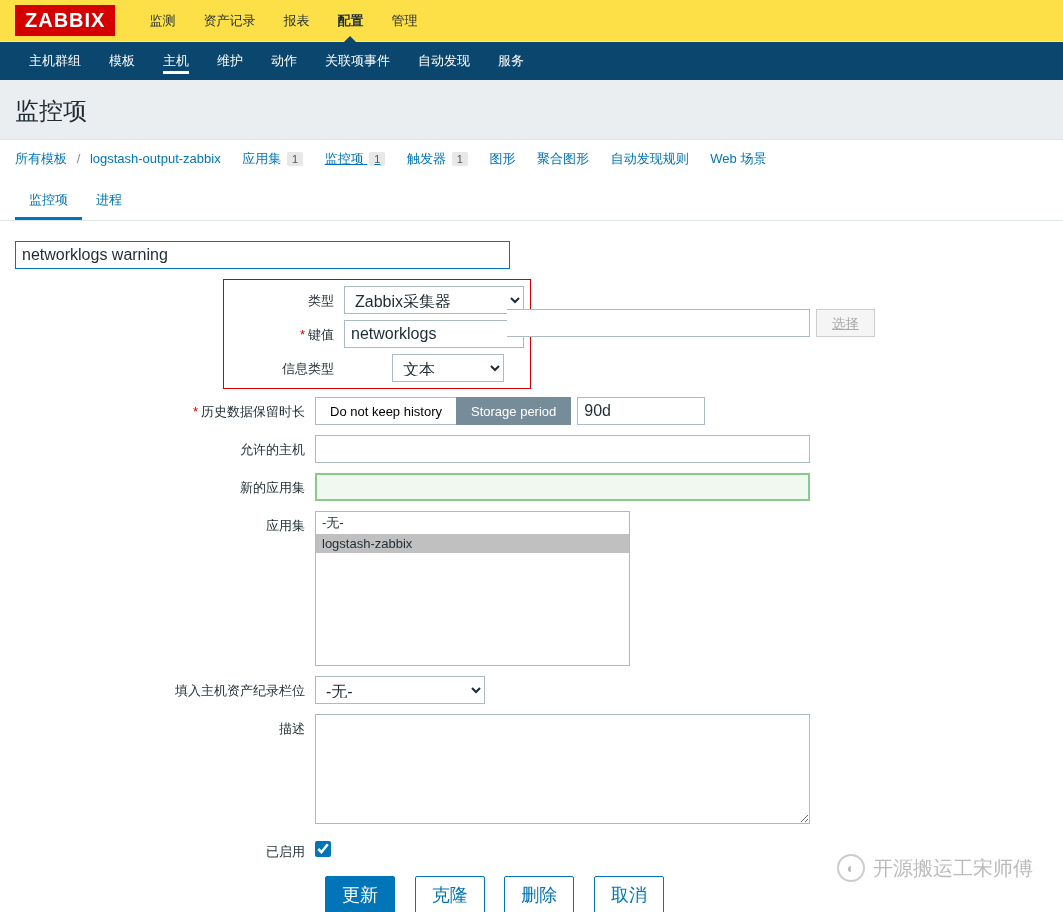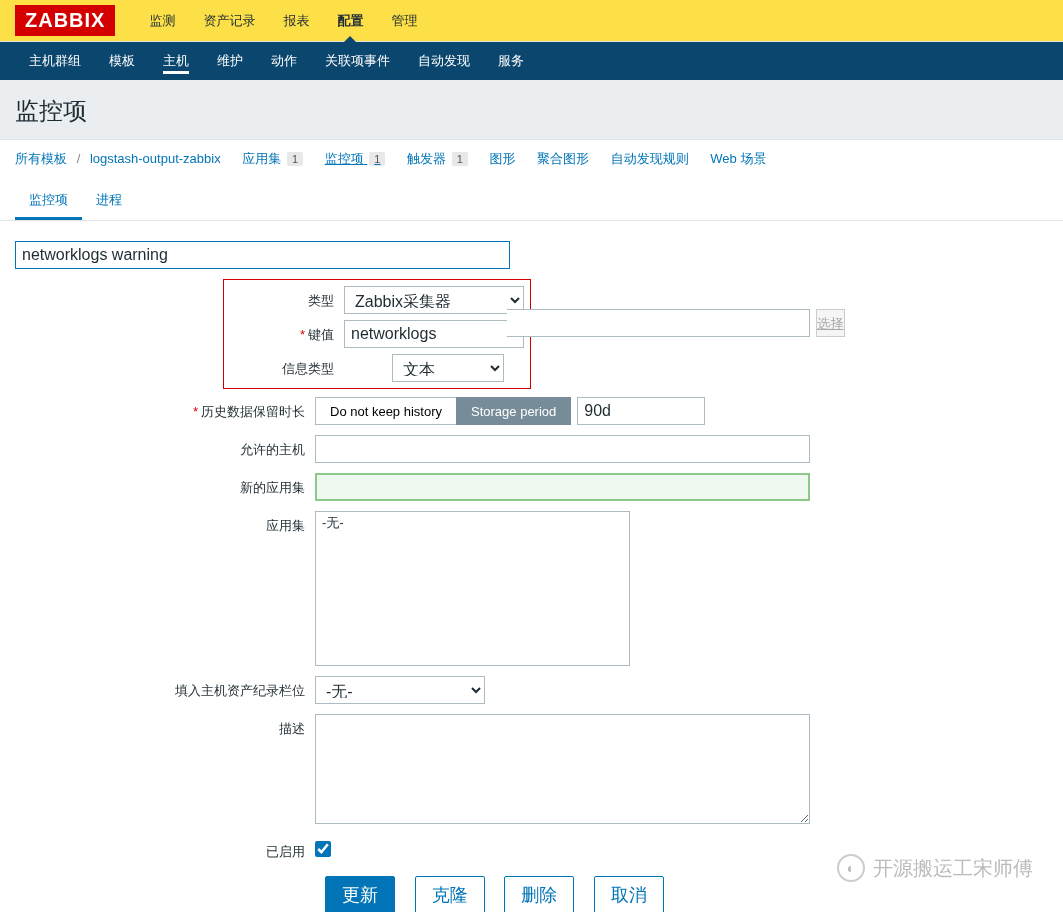--- a/index.html
+++ b/index.html
@@ -45,21 +45,21 @@
     .select-info { width: 112px; margin-left: 48px; }
     .select-inventory { width: 170px; }
     .input-allowed { width: 495px; }
     .input-newapp { width: 495px; border: 2px solid #8bc98b !important; background: #f0f9f0; }
     .input-period { width: 128px; }
     
     .red-box { border: 1px solid #d40000; padding: 6px; display: inline-block; }
     .red-box .form-row { margin-bottom: 6px; }
     .red-box .form-row:last-child { margin-bottom: 0; }
     
-    .btn-select { margin-left: 6px; padding: 5px 0; border: 1px solid #ccc; background: #f5f5f5; color: #aaa; cursor: not-allowed; height: 28px; text-decoration: underline; }
+    .btn-select { margin-left: 6px; padding: 5px 15px; border: 1px solid #ccc; background: #f5f5f5; color: #aaa; cursor: not-allowed; height: 28px; text-decoration: underline; }
     
     .btn-group { display: flex; }
     .btn-toggle { padding: 5px 14px; border: 1px solid #acbbc2; background: #fff; cursor: pointer; height: 28px; font-size: 13px; }
     .btn-toggle.active { background: #768d99; color: #fff; border-color: #768d99; }
     .btn-toggle:first-child { border-right: none; }
     
     .multiselect { width: 315px; height: 155px; border: 1px solid #acbbc2; overflow: auto; background: #fff; }
     .multiselect .opt { padding: 2px 6px; cursor: pointer; }
     .multiselect .opt.selected { background: #c0c0c0; }
     
@@ -178,20 +178,21 @@
   <div class="form-row">
     <div class="form-label">新的应用集</div>
     <div class="form-control"><input type="text" class="input-newapp" value="" style=""></div>
   </div>
 
   <div class="form-row">
     <div class="form-label">应用集</div>
     <div class="form-control">
       <div class="multiselect">
         <div class="opt">-无-</div>
+        <div class="opt selected">logstash-zabbix</div>
       </div>
     </div>
   </div>
 
   <div class="form-row">
     <div class="form-label">填入主机资产纪录栏位</div>
     <div class="form-control"><select class="select-inventory"><option>-无-</option></select></div>
   </div>
 
   <div class="form-row">

